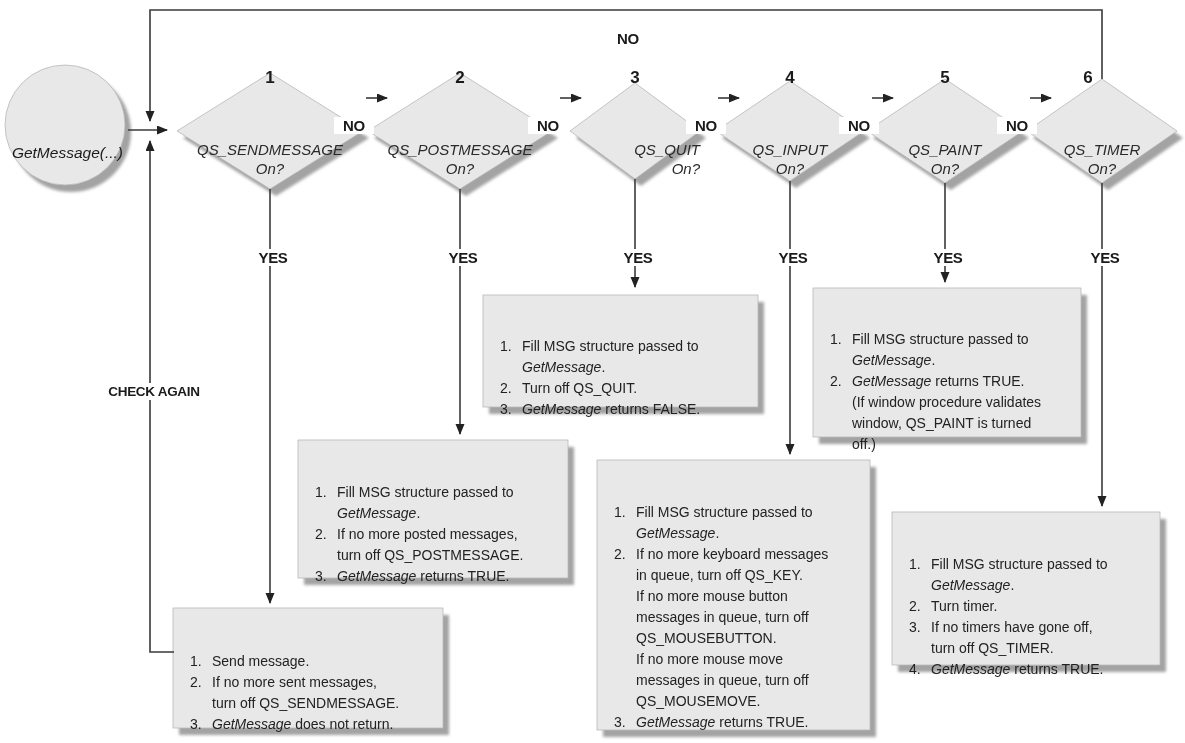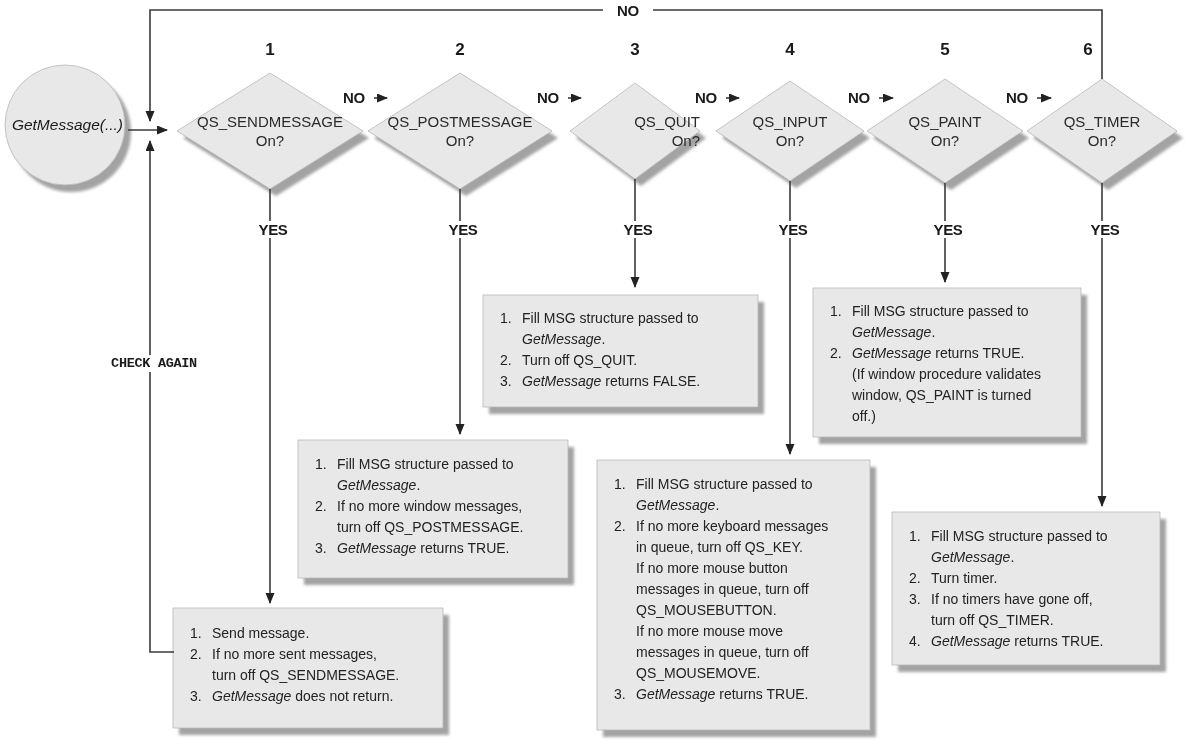--- a/index.html
+++ b/index.html
@@ -1,20 +1,20 @@
 <!DOCTYPE html>
 <html><head>
 <meta charset="utf-8">
 <style>
   html,body{margin:0;padding:0;background:#fff;}
   #stage{position:relative;width:1185px;height:743px;background:#fff;overflow:hidden;
          font-family:"Liberation Sans","DejaVu Sans",sans-serif;color:#1a1a1a;}
   #wires{position:absolute;left:0;top:0;}
-  .abs{position:absolute;}
-  .dlabel{font-size:15px;line-height:19px;text-align:center;white-space:pre-line;color:#2a2a2a;}
+  .abs{position:absolute;margin-top:28px;}
+  .dlabel{font-size:15px;line-height:19px;text-align:center;white-space:pre-line;color:#2a2a2a;font-style:italic;}
   .num{font-size:17px;font-weight:bold;text-align:center;}
   .tag{font-weight:bold;font-size:15px;letter-spacing:-0.3px;text-align:center;
        background:#fff;padding:0 3px;line-height:17px;}
   .tag.small{font-size:13.5px;}
   .startlbl{font-style:italic;font-size:15.5px;text-align:right;}
   .boxtext{font-size:14px;line-height:21px;color:#222;}
   .brow{display:flex;}
   .bnum{width:22px;flex:none;}
   .btxt{flex:1;white-space:pre-line;}
   .btxt em{text-align:center;}
@@ -111,21 +111,21 @@
   <div class="abs tag" style="left:528px;top:89px;width:34px;">NO</div>
   <div class="abs tag" style="left:686px;top:89px;width:34px;">NO</div>
   <div class="abs tag" style="left:839px;top:89px;width:34px;">NO</div>
   <div class="abs tag" style="left:997px;top:89px;width:34px;">NO</div>
   <div class="abs tag" style="left:248px;top:221px;width:44px;">YES</div>
   <div class="abs tag" style="left:438px;top:221px;width:44px;">YES</div>
   <div class="abs tag" style="left:613px;top:221px;width:44px;">YES</div>
   <div class="abs tag" style="left:768px;top:221px;width:44px;">YES</div>
   <div class="abs tag" style="left:923px;top:221px;width:44px;">YES</div>
   <div class="abs tag" style="left:1080px;top:221px;width:44px;">YES</div>
-  <div class="abs tag small" style="left:96px;top:355px;width:110px;white-space:nowrap;font-family:Liberation Mono, monospace;">CHECK AGAIN</div>
+  <div class="abs tag small" style="left:96px;top:355px;width:110px;white-space:nowrap;">CHECK AGAIN</div>
 
   <div class="abs boxtext" style="left:190px;top:623px;width:240px;">
       <div class="brow">
         <span class="bnum">1.</span>
         <div class="btxt"><span>Send message.</span></div>
       </div>
       <div class="brow">
         <span class="bnum">2.</span>
         <div class="btxt"><span>If no more sent messages,
 turn off QS_SENDMESSAGE.</span></div>
@@ -136,21 +136,21 @@
       </div>
     </div>
   <div class="abs boxtext" style="left:315px;top:454px;width:240px;">
       <div class="brow">
         <span class="bnum">1.</span>
         <div class="btxt"><span>Fill MSG structure passed to
 </span><em>GetMessage</em><span>.</span></div>
       </div>
       <div class="brow">
         <span class="bnum">2.</span>
-        <div class="btxt"><span>If no more window messages,
+        <div class="btxt"><span>If no more posted messages,
 turn off QS_POSTMESSAGE.</span></div>
       </div>
       <div class="brow">
         <span class="bnum">3.</span>
         <div class="btxt"><em>GetMessage</em><span> returns TRUE.</span></div>
       </div>
     </div>
   <div class="abs boxtext" style="left:500px;top:308px;width:245px;">
       <div class="brow">
         <span class="bnum">1.</span>

